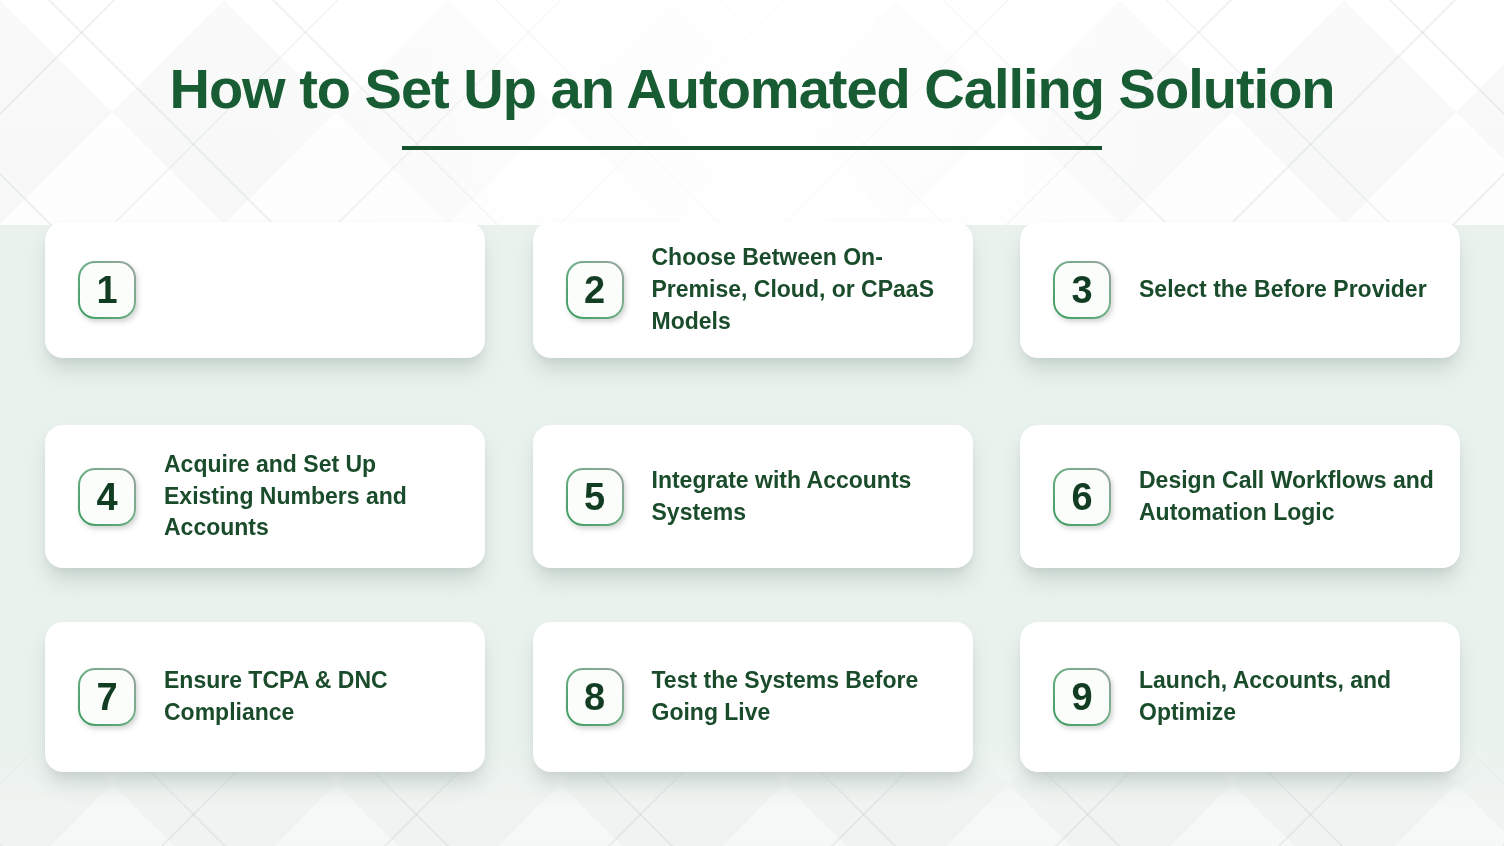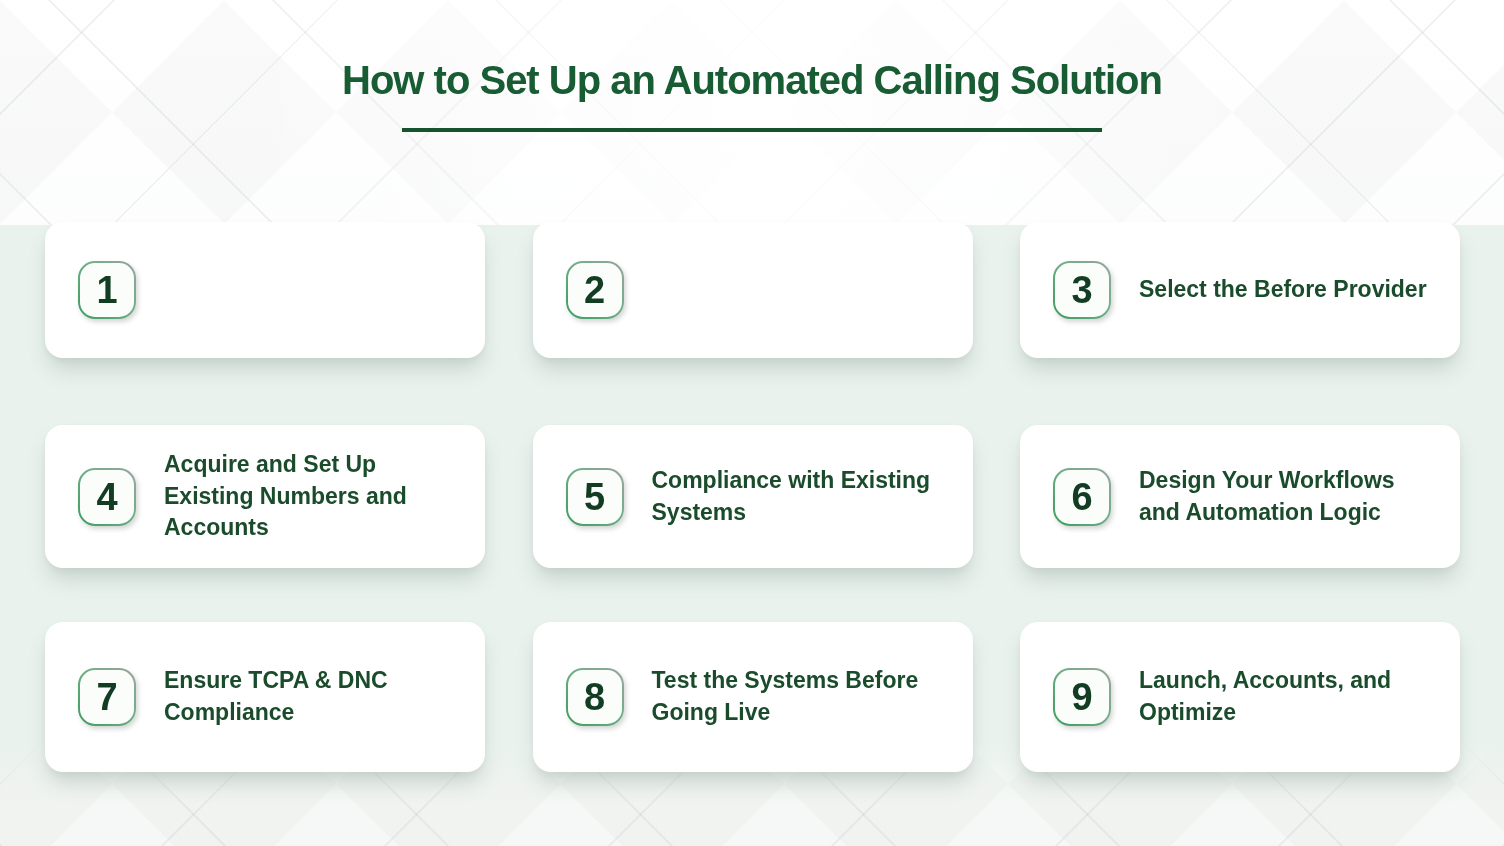--- a/index.html
+++ b/index.html
@@ -41,21 +41,21 @@
   .header {
     position: absolute;
     top: 0;
     left: 0;
     width: 100%;
     text-align: center;
   }
   .title {
     margin: 0;
     padding-top: 58px;
-    font-size: 40px;
+    font-size: 56px;
     line-height: 1.1;
     font-weight: 700;
     letter-spacing: -1px;
     color: #175c33;
   }
   .title-underline {
     width: 700px;
     height: 4px;
     background: #14532d;
     margin: 26px auto 0 auto;
@@ -141,20 +141,21 @@
           <span class="step-number">1</span>
         </div>
       </div>
     </div>
     <div class="card">
       <div class="badge">
         <div class="badge-inner">
           <span class="step-number">2</span>
         </div>
       </div>
+      <div class="step-label">Choose Between On-Premise, Cloud, or CPaaS Models</div>
     </div>
     <div class="card">
       <div class="badge">
         <div class="badge-inner">
           <span class="step-number">3</span>
         </div>
       </div>
       <div class="step-label">Select the Before Provider</div>
     </div>
   </div>
@@ -167,29 +168,29 @@
         </div>
       </div>
       <div class="step-label">Acquire and Set Up Existing Numbers and Accounts</div>
     </div>
     <div class="card">
       <div class="badge">
         <div class="badge-inner">
           <span class="step-number">5</span>
         </div>
       </div>
-      <div class="step-label">Compliance with Existing Systems</div>
+      <div class="step-label">Integrate with Accounts Systems</div>
     </div>
     <div class="card">
       <div class="badge">
         <div class="badge-inner">
           <span class="step-number">6</span>
         </div>
       </div>
-      <div class="step-label">Design Your Workflows and Automation Logic</div>
+      <div class="step-label">Design Call Workflows and Automation Logic</div>
     </div>
   </div>
 
   <div class="row row-3">
     <div class="card">
       <div class="badge">
         <div class="badge-inner">
           <span class="step-number">7</span>
         </div>
       </div>

